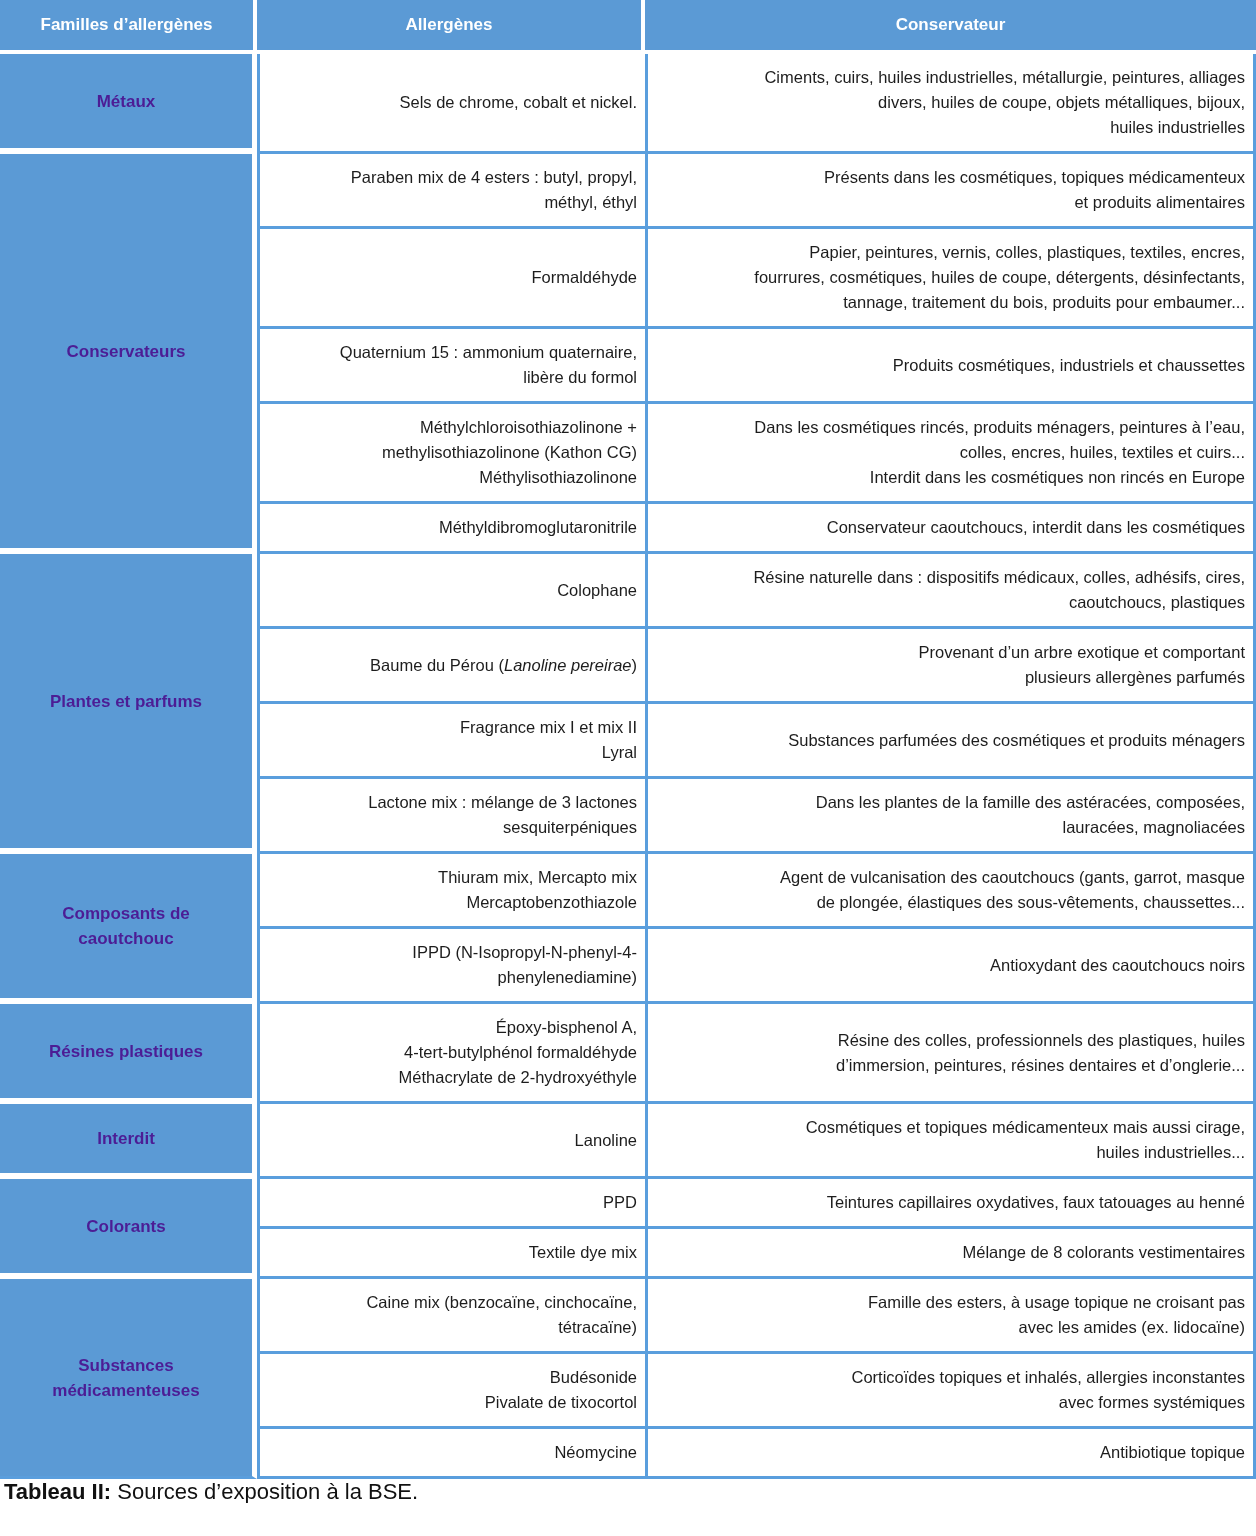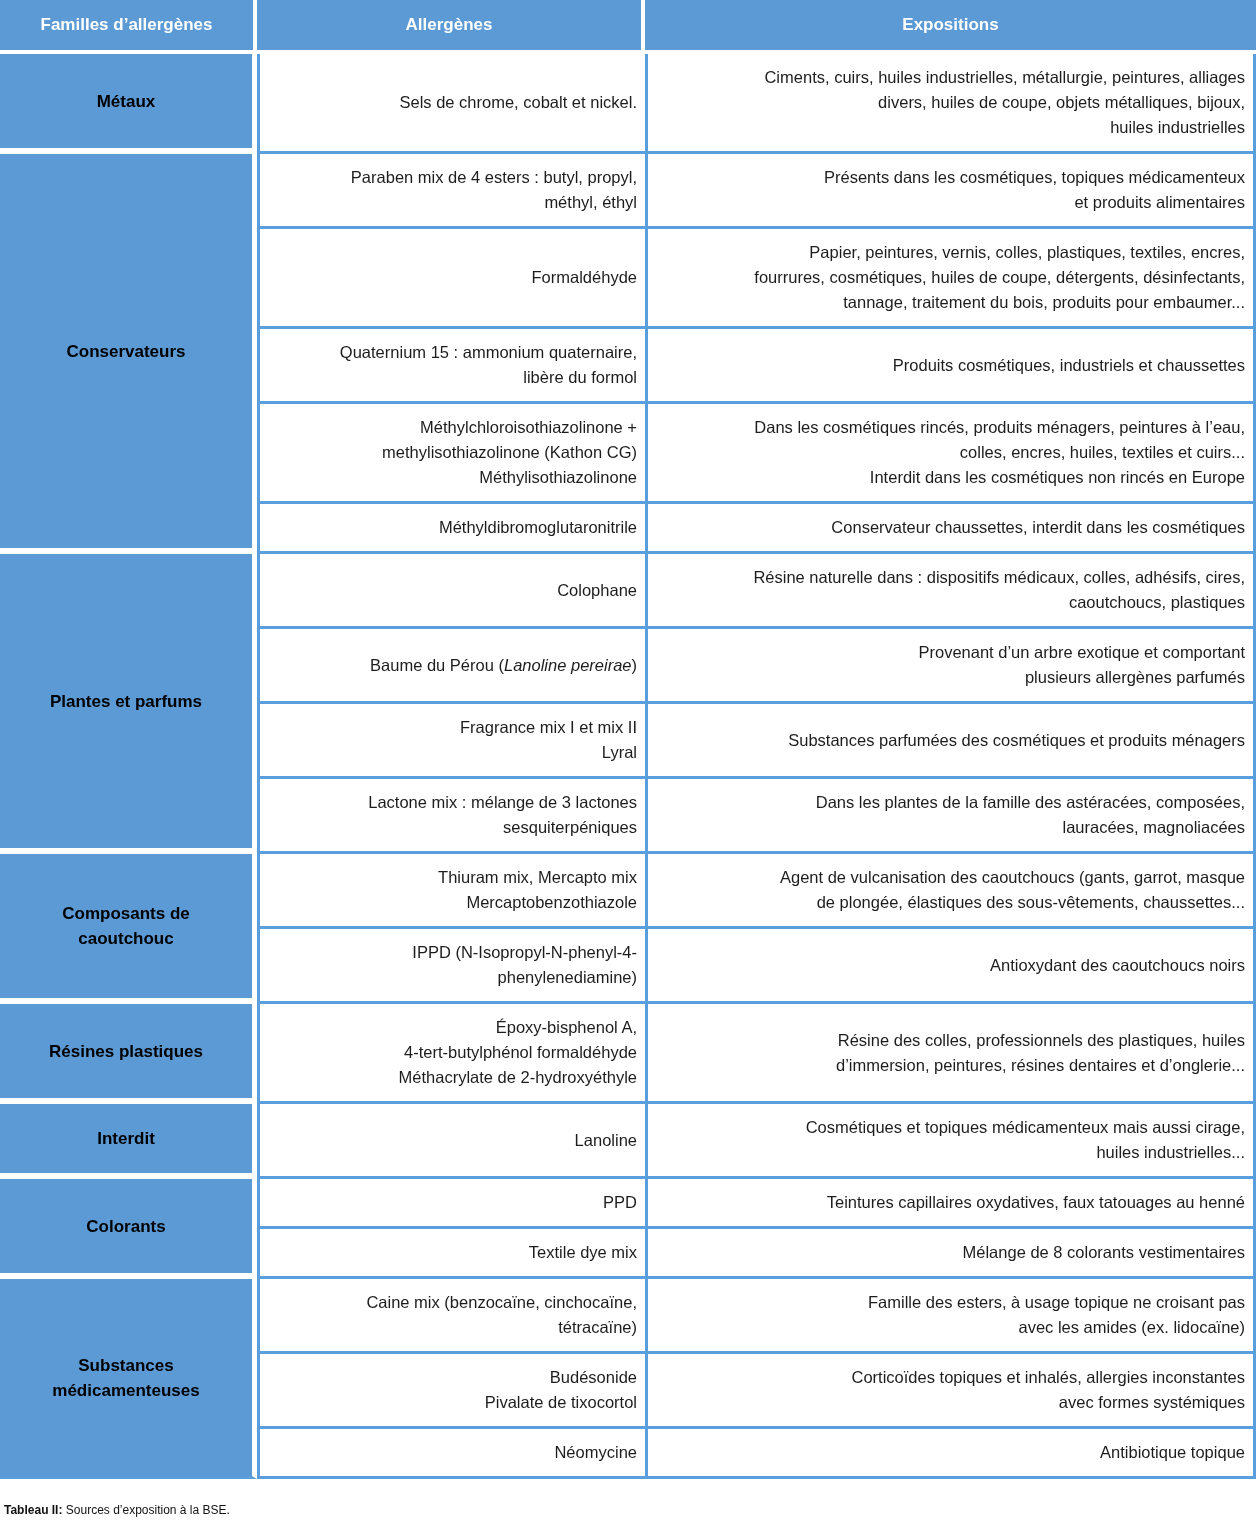--- a/index.html
+++ b/index.html
@@ -33,21 +33,21 @@
     line-height:22px;
     text-align:center;
     vertical-align:middle;
     padding:14px 6px;
     border-bottom:4px solid #ffffff;
   }
   thead th.sep{border-right:4px solid #ffffff;}
 
   td.family{
     background:var(--blue);
-    color:#000000;
+    color:#4c1d95;
     font-weight:bold;
     font-size:17px;
     line-height:25px;
     text-align:center;
     vertical-align:middle;
     padding:10px 26px;
     border-right:5px solid #ffffff;
     border-bottom:6px solid #ffffff;
   }
   td.family.last{border-bottom:3px solid var(--border-blue);}
@@ -60,42 +60,42 @@
     text-align:right;
     vertical-align:middle;
     padding:11px 8px;
     border-left:3px solid var(--border-blue);
     border-bottom:3px solid var(--border-blue);
   }
   td.exposure{border-right:3px solid var(--border-blue);}
   td.body i{font-style:italic;}
 
   .caption{
-    margin:20px 0 0 4px;
-    font-size:12px;
+    margin:2px 0 0 4px;
+    font-size:22px;
     line-height:22px;
     color:#111111;
   }
   .caption .cap-label{font-weight:bold;}
 </style>
 </head>
 <body>
 
 <div class="page">
   <table class="allergens">
     <colgroup>
       <col class="c1">
         <col class="c2">
         <col class="c3">
     </colgroup>
     <thead>
       <tr>
         <th class="sep">Familles d’allergènes</th>
         <th class="sep">Allergènes</th>
-        <th>Expositions</th>
+        <th>Conservateur</th>
       </tr>
     </thead>
     <tbody>
         <tr>
           <td class="family" rowspan="1">Métaux</td>
           <td class="body allergen">Sels de chrome, cobalt et nickel.</td>
           <td class="body exposure">Ciments, cuirs, huiles industrielles, métallurgie, peintures, alliages<br>divers, huiles de coupe, objets métalliques, bijoux,<br>huiles industrielles</td>
         </tr>
         <tr>
           <td class="family" rowspan="5">Conservateurs</td>
@@ -109,21 +109,21 @@
         <tr>
           <td class="body allergen">Quaternium 15 : ammonium quaternaire,<br>libère du formol</td>
           <td class="body exposure">Produits cosmétiques, industriels et chaussettes</td>
         </tr>
         <tr>
           <td class="body allergen">Méthylchloroisothiazolinone +<br>methylisothiazolinone (Kathon CG)<br>Méthylisothiazolinone</td>
           <td class="body exposure">Dans les cosmétiques rincés, produits ménagers, peintures à l’eau,<br>colles, encres, huiles, textiles et cuirs...<br>Interdit dans les cosmétiques non rincés en Europe</td>
         </tr>
         <tr>
           <td class="body allergen">Méthyldibromoglutaronitrile</td>
-          <td class="body exposure">Conservateur chaussettes, interdit dans les cosmétiques</td>
+          <td class="body exposure">Conservateur caoutchoucs, interdit dans les cosmétiques</td>
         </tr>
         <tr>
           <td class="family" rowspan="4">Plantes et parfums</td>
           <td class="body allergen">Colophane</td>
           <td class="body exposure">Résine naturelle dans : dispositifs médicaux, colles, adhésifs, cires,<br>caoutchoucs, plastiques</td>
         </tr>
         <tr>
           <td class="body allergen">Baume du Pérou (<i>Lanoline pereirae</i>)</td>
           <td class="body exposure">Provenant d’un arbre exotique et comportant<br>plusieurs allergènes parfumés</td>
         </tr>

